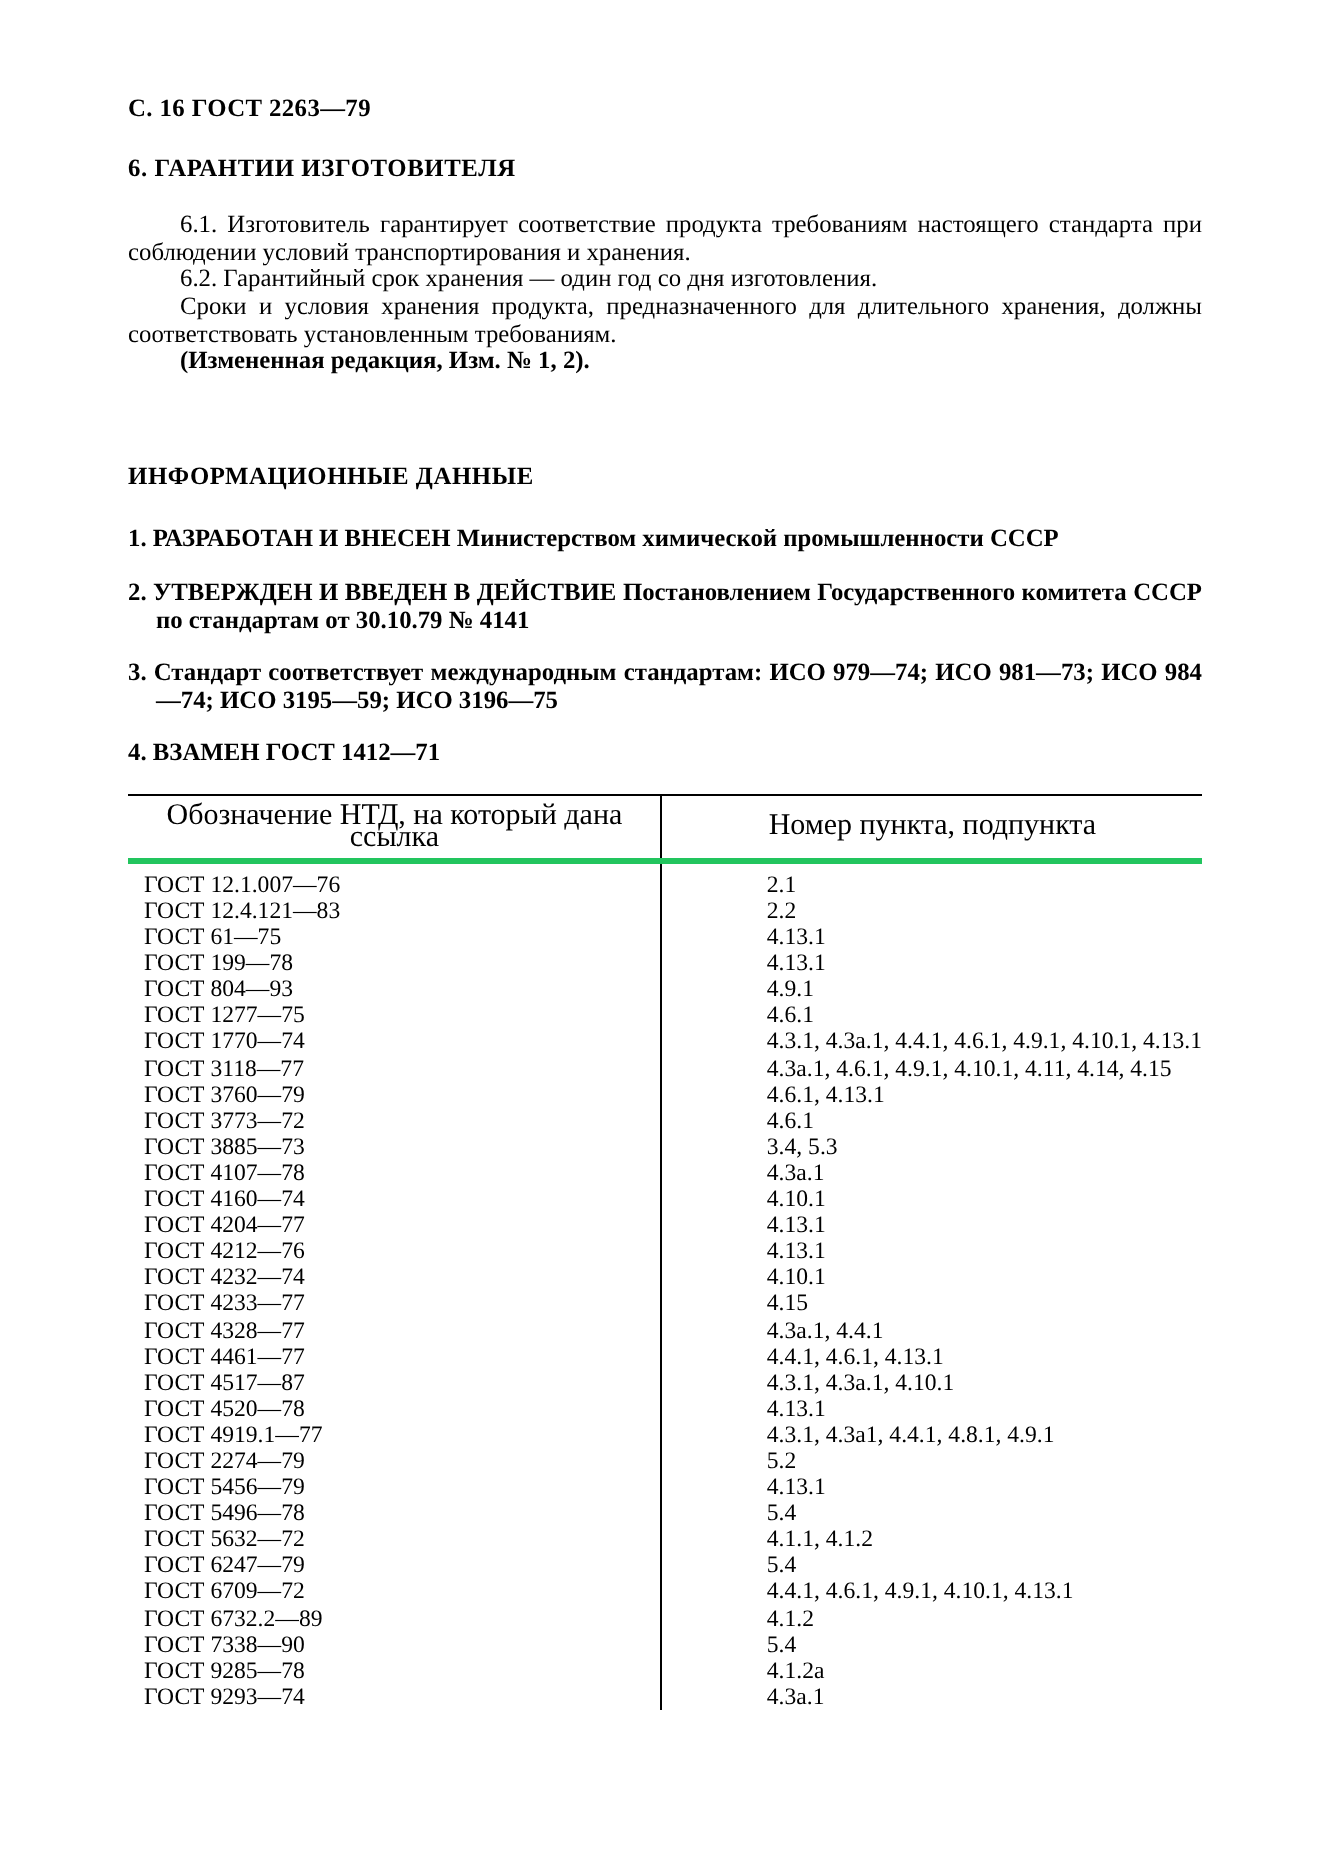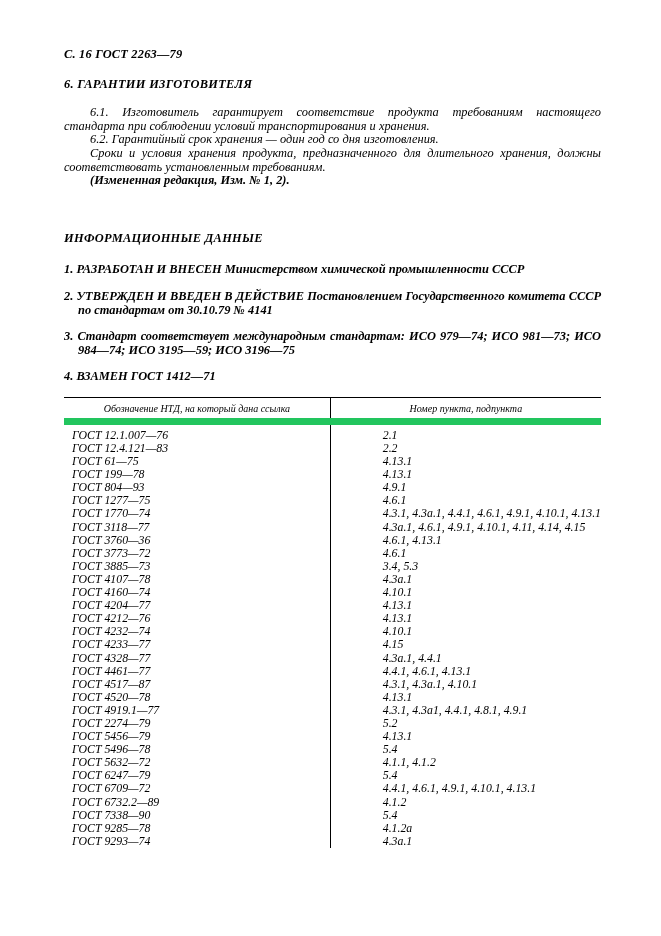--- a/index.html
+++ b/index.html
@@ -8,21 +8,20 @@
     font-family: "Liberation Serif", serif;
     color: #000;
     box-sizing: border-box;
   }
   .page {
     box-sizing: border-box;
     width: 661px; height: 936px;
     padding: 48px 60px 20px 64px;
     font-size: 12.4px;
     line-height: 13.6px;
-    font-style: italic;
   }
   .page-header {
     font-weight: bold;
     margin-bottom: 16px;
     letter-spacing: 0.2px;
   }
   .section-title {
     text-align: left;
     font-weight: bold;
     font-size: 12.4px;
@@ -50,23 +49,23 @@
   }
   .info-item p:first-child { text-indent: -14px; }
   .ntd-table {
     width: 100%;
     border-collapse: collapse;
     margin-top: 13px;
     border-top: 1px solid #000;
   }
   .ntd-table th {
     font-weight: normal;
-    font-size: 10px;
+    font-size: 15px;
     line-height: 11px;
-    border-bottom: 7px solid #22c55e;
+    border-bottom: 3px solid #22c55e;
     padding: 5px 2px 4px 2px;
     text-align: center;
   }
   .ntd-table th:first-child,
   .ntd-table td:first-child {
     border-right: 1px solid #000;
     width: 50%;
   }
   .ntd-table td {
     font-size: 11.8px;
@@ -147,21 +146,21 @@
         </tr>
         <tr>
           <td>ГОСТ 1770—74</td>
           <td>4.3.1, 4.3а.1, 4.4.1, 4.6.1, 4.9.1, 4.10.1, 4.13.1</td>
         </tr>
         <tr>
           <td>ГОСТ 3118—77</td>
           <td>4.3а.1, 4.6.1, 4.9.1, 4.10.1, 4.11, 4.14, 4.15</td>
         </tr>
         <tr>
-          <td>ГОСТ 3760—36</td>
+          <td>ГОСТ 3760—79</td>
           <td>4.6.1, 4.13.1</td>
         </tr>
         <tr>
           <td>ГОСТ 3773—72</td>
           <td>4.6.1</td>
         </tr>
         <tr>
           <td>ГОСТ 3885—73</td>
           <td>3.4, 5.3</td>
         </tr>

